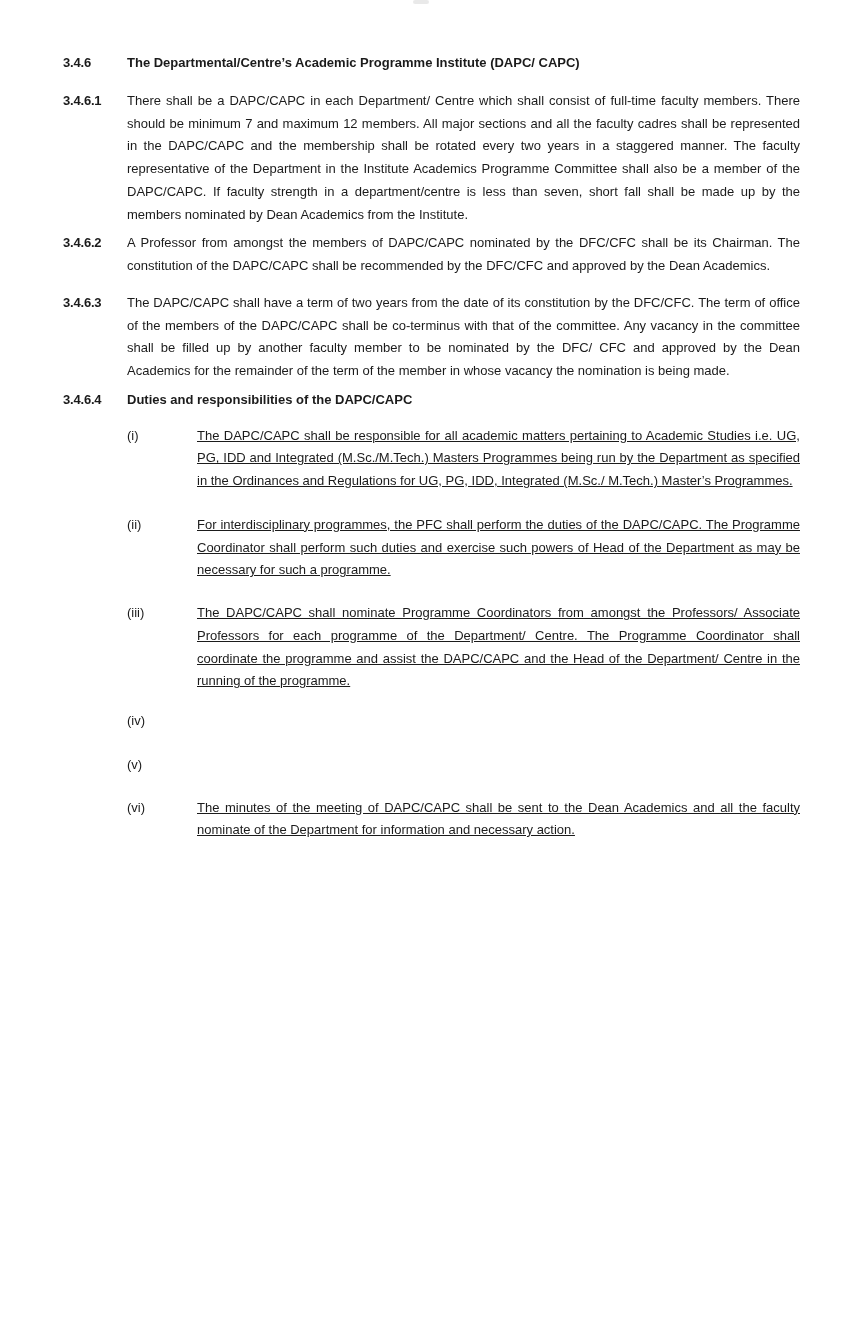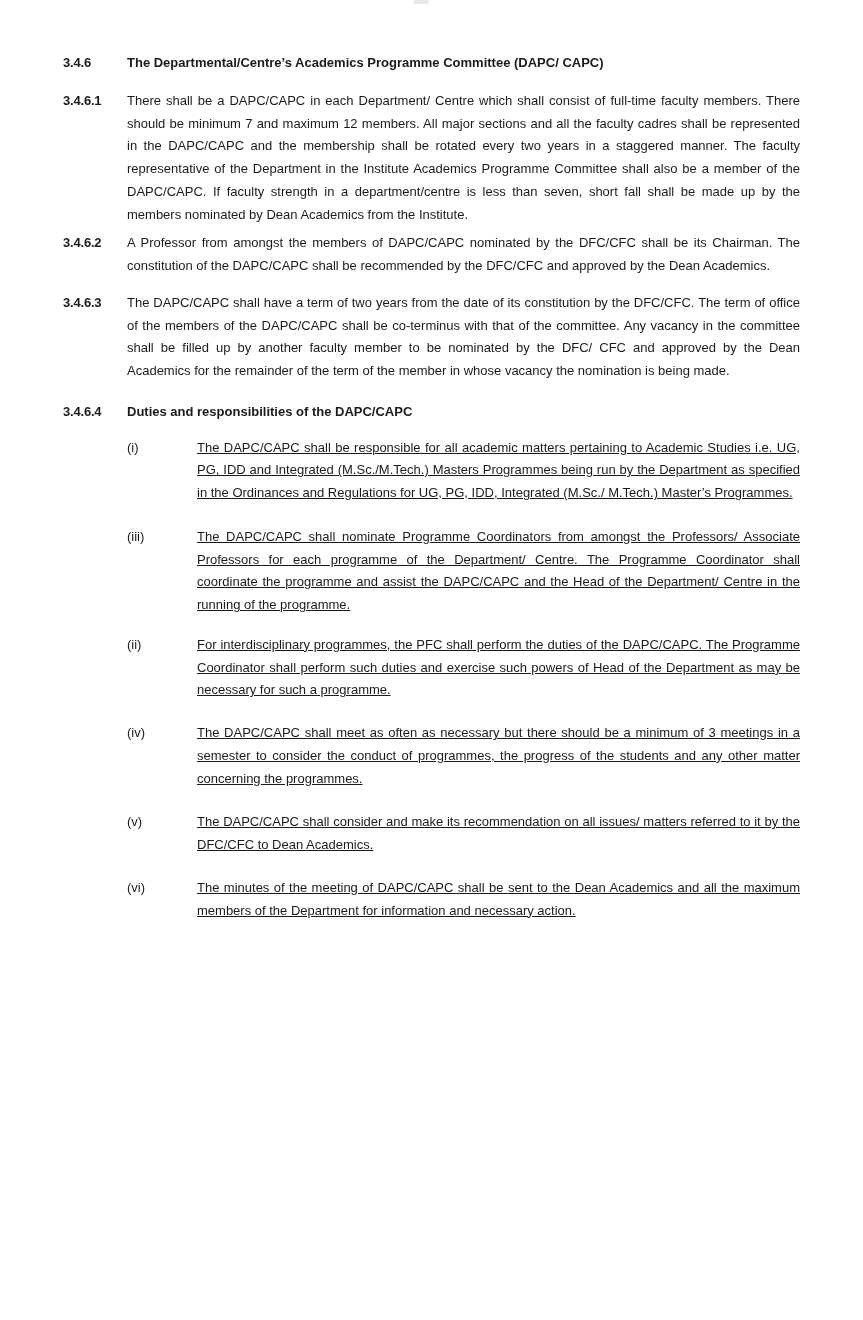--- a/index.html
+++ b/index.html
@@ -36,41 +36,41 @@
     width: 64px;
     font-weight: bold;
     letter-spacing: -0.2px;
   }
   .body { flex: 1; }
   .justify { text-align: justify; }
   .bold { font-weight: bold; }
   .mb15 { margin-bottom: 15px; }
   .mb18 { margin-bottom: 6px; }
   .mb23 { margin-bottom: 14px; }
-  .mb14 { margin-bottom: 18px; }
+  .mb14 { margin-bottom: 6px; }
   .mb13 { margin-bottom: 13px; align-items: center; }
   .duties { margin-left: 64px; }
   .duty { display: flex; align-items: flex-start; }
   .duty .marker { flex: 0 0 70px; width: 70px; }
   .duty .dtext { flex: 1; text-align: justify; text-decoration: underline; }
   .dmb21 { margin-bottom: 21px; }
   .dmb20 { margin-bottom: 20px; }
   .dmb17 { margin-bottom: 17px; }
 </style>
 </head>
 <body>
 
 <div class="page">
   <div class="artifact"></div>
 
   <div class="content">
 
     <div class="row mb15">
       <div class="num">3.4.6</div>
-      <div class="body bold justify">The Departmental/Centre’s Academics Programme Committee (DAPC/ CAPC)</div>
+      <div class="body bold justify">The Departmental/Centre’s Academic Programme Institute (DAPC/ CAPC)</div>
     </div>
 
     <div class="row mb18">
       <div class="num">3.4.6.1</div>
       <div class="body justify">There shall be a DAPC/CAPC in each Department/ Centre which shall consist of full-time faculty members. There should be minimum 7 and maximum 12 members. All major sections and all the faculty cadres shall be represented in the DAPC/CAPC and the membership shall be rotated every two years in a staggered manner.  The faculty representative of the Department in the Institute Academics Programme Committee shall also be a member of the DAPC/CAPC. If faculty strength in a department/centre is less than seven, short fall shall be made up by the members nominated by Dean Academics from the Institute.</div>
     </div>
 
     <div class="row mb23">
       <div class="num">3.4.6.2</div>
       <div class="body justify">A Professor from amongst the members of DAPC/CAPC nominated by the DFC/CFC shall be its Chairman. The constitution of the DAPC/CAPC shall be recommended by the DFC/CFC and approved by the Dean Academics.</div>
@@ -86,40 +86,38 @@
       <div class="body bold">Duties and responsibilities of the DAPC/CAPC</div>
     </div>
 
     <div class="duties">
 
       <div class="duty dmb21">
         <div class="marker">(i)</div>
         <div class="dtext">The DAPC/CAPC shall be responsible for all academic matters pertaining to Academic Studies i.e. UG, PG, IDD and Integrated (M.Sc./M.Tech.) Masters Programmes being run by the Department as specified in the Ordinances and Regulations for UG, PG, IDD, Integrated (M.Sc./ M.Tech.) Master’s Programmes.</div>
       </div>
 
+      <div class="duty dmb20">
+        <div class="marker">(ii)</div>
+        <div class="dtext">For interdisciplinary programmes, the PFC shall perform the duties of the DAPC/CAPC. The Programme Coordinator shall perform such duties and exercise such powers of Head of the Department as may be necessary for such a programme.</div>
+      </div>
+
       <div class="duty dmb17">
         <div class="marker">(iii)</div>
         <div class="dtext">The DAPC/CAPC shall nominate Programme Coordinators from amongst the Professors/ Associate Professors for each programme of the Department/ Centre. The Programme Coordinator shall coordinate the programme and assist the DAPC/CAPC and the Head of the Department/ Centre in the running of the programme.</div>
       </div>
 
-      <div class="duty dmb20">
-        <div class="marker">(ii)</div>
-        <div class="dtext">For interdisciplinary programmes, the PFC shall perform the duties of the DAPC/CAPC. The Programme Coordinator shall perform such duties and exercise such powers of Head of the Department as may be necessary for such a programme.</div>
-      </div>
-
       <div class="duty dmb21">
         <div class="marker">(iv)</div>
-        <div class="dtext">The DAPC/CAPC shall meet as often as necessary but there should be a minimum of 3 meetings in a semester to consider the conduct of programmes, the progress of the students and any other matter concerning the programmes.</div>
       </div>
 
       <div class="duty dmb20">
         <div class="marker">(v)</div>
-        <div class="dtext">The DAPC/CAPC shall consider and make its recommendation on all issues/ matters referred to it by the DFC/CFC to Dean Academics.</div>
       </div>
 
       <div class="duty">
         <div class="marker">(vi)</div>
-        <div class="dtext">The minutes of the meeting of DAPC/CAPC shall be sent to the Dean Academics and all the maximum members of the Department for information and necessary action.</div>
+        <div class="dtext">The minutes of the meeting of DAPC/CAPC shall be sent to the Dean Academics and all the faculty nominate of the Department for information and necessary action.</div>
       </div>
 
     </div>
   </div>
 </div>
 
 </body></html>

